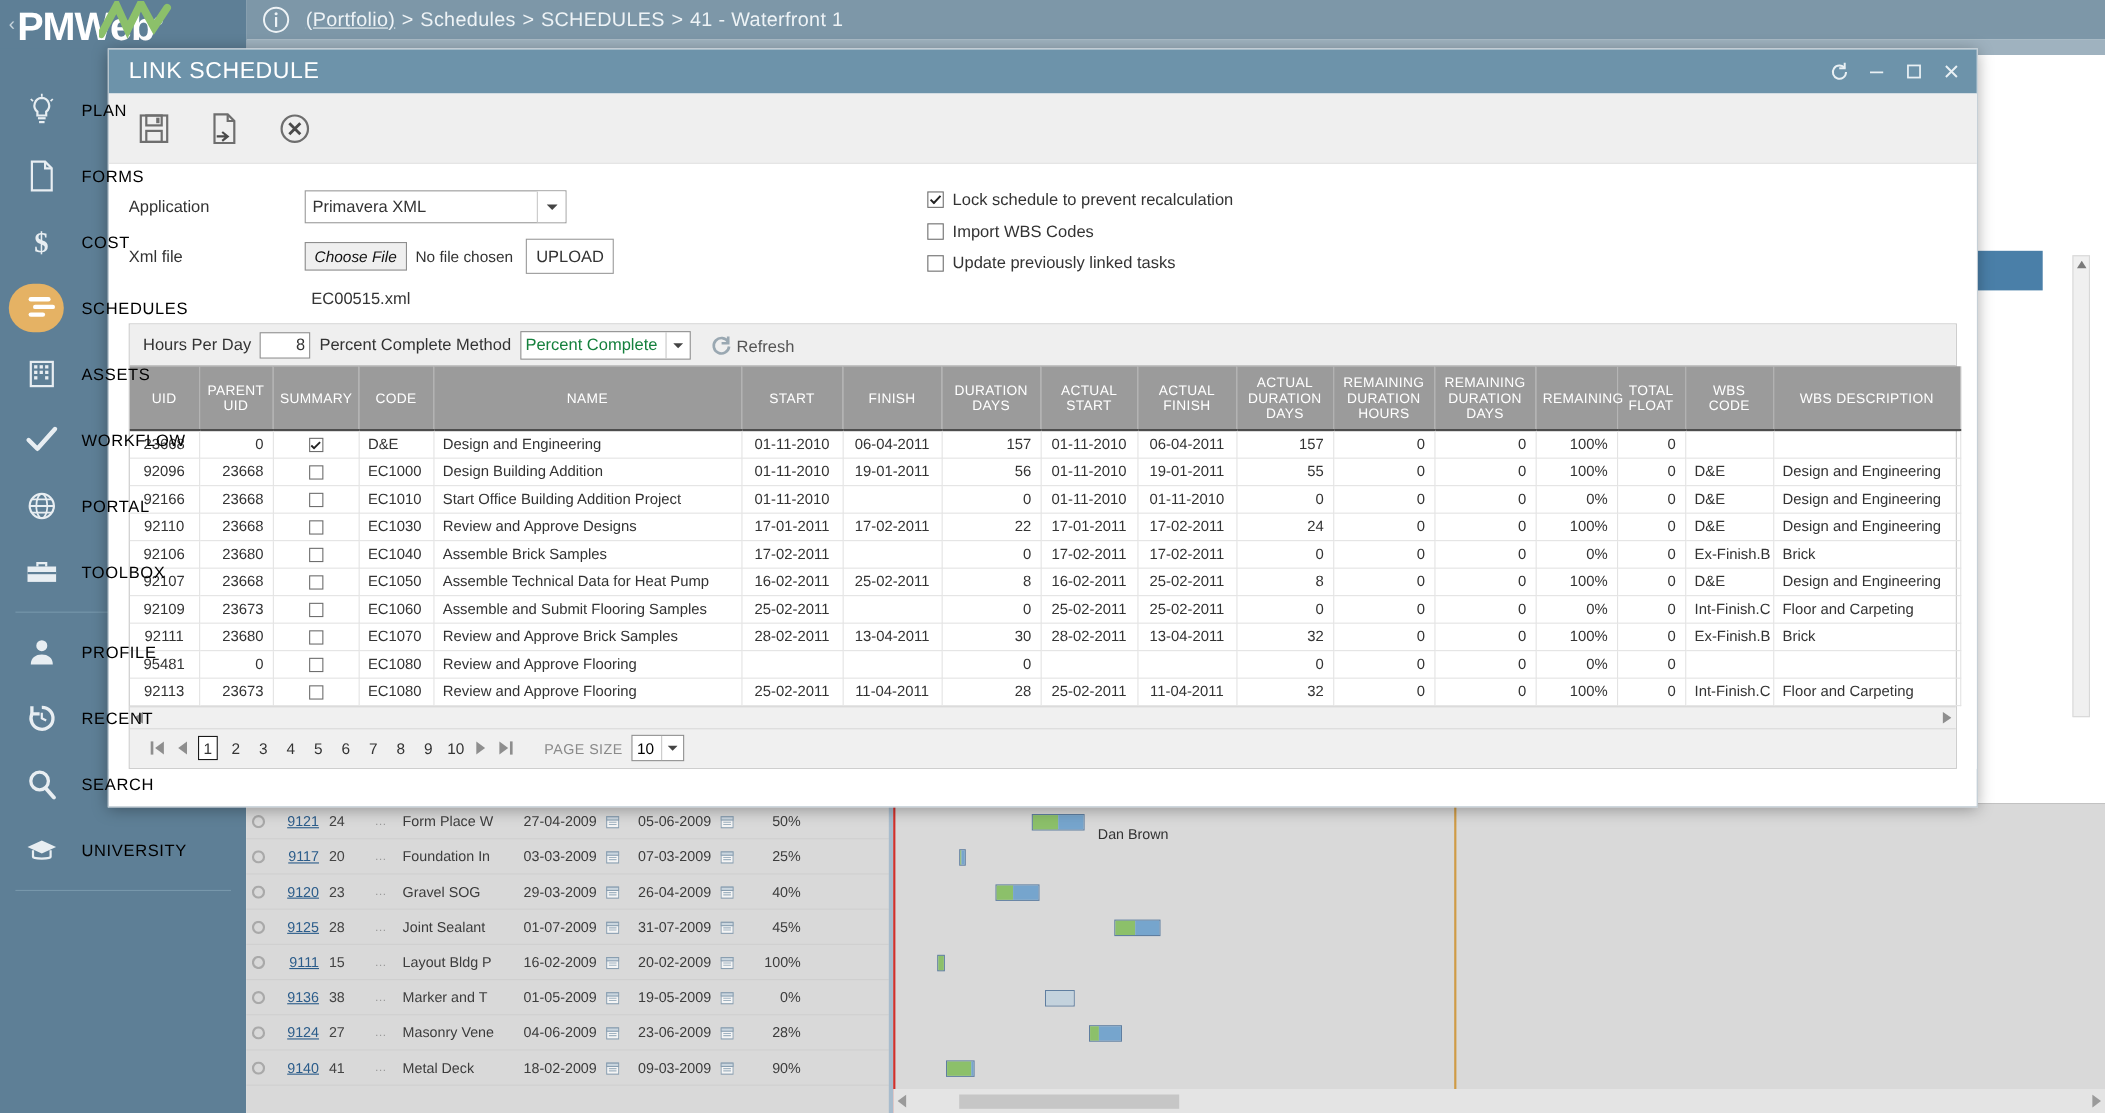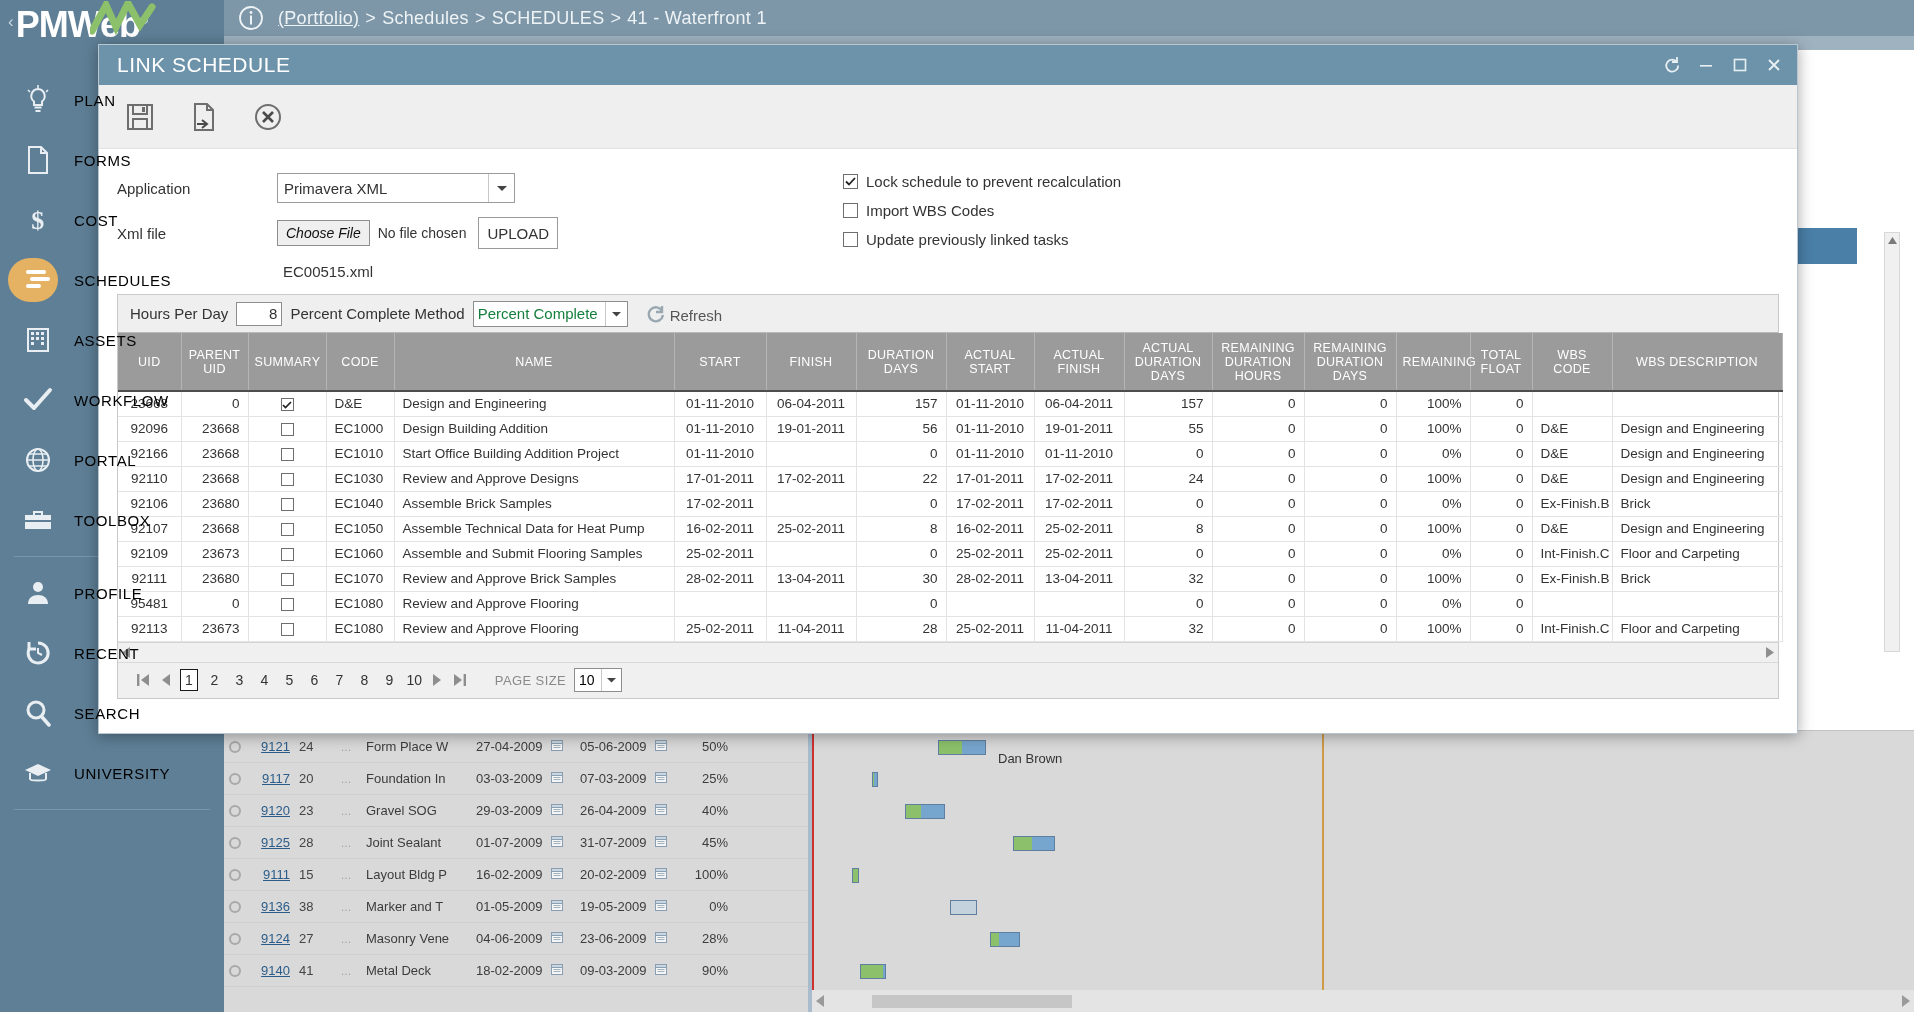--- a/index.html
+++ b/index.html
@@ -96,21 +96,21 @@
   .g-row {
     display:flex; align-items:center; height:32px;
     border-bottom:1px solid #cfcfcf; font-size:13px; color:#3c3c3c;
   }
   .g-knob { width:22px; display:flex; justify-content:center; }
   .g-id { width:48px; text-align:right; padding-right:4px; }
   .g-id a { color:#2b5c8a; text-decoration:underline; }
   .g-num { width:32px; padding-left:5px; color:#444; }
   .g-dash { width:40px; color:#9a9a9a; font-size:11px; text-align:center;}
   .g-name { width:110px; overflow:hidden; white-space:nowrap; color:#3c3c3c;}
-  .g-date { width:104px; display:flex; align-items:flex-start; gap:8px; }
+  .g-date { width:104px; display:flex; align-items:flex-end; gap:8px; }
   .g-pct { width:56px; text-align:right; padding-right:12px; }
   .cal-ic { opacity:.75; }
   #gantt-vsplit {
     position:absolute; left:584px; top:0; width:4px; height:100%;
     background:#a8bccd;
   }
   #gantt-right {
     position:absolute; left:588px; top:0; right:0; bottom:0; background:#d9d9d9;
   }
   .bar {

